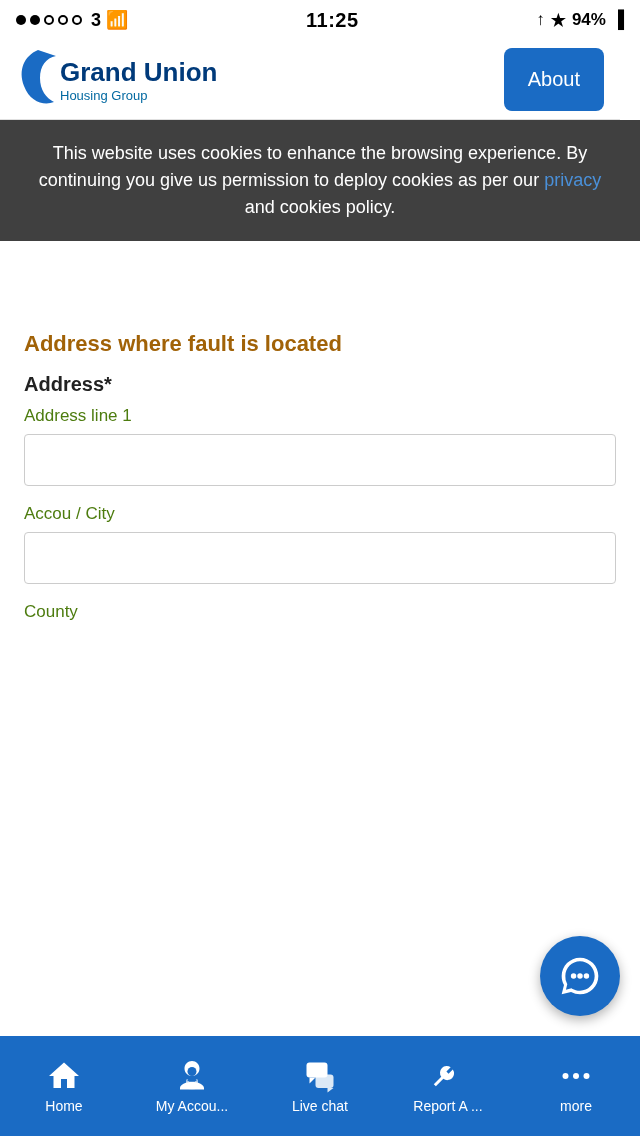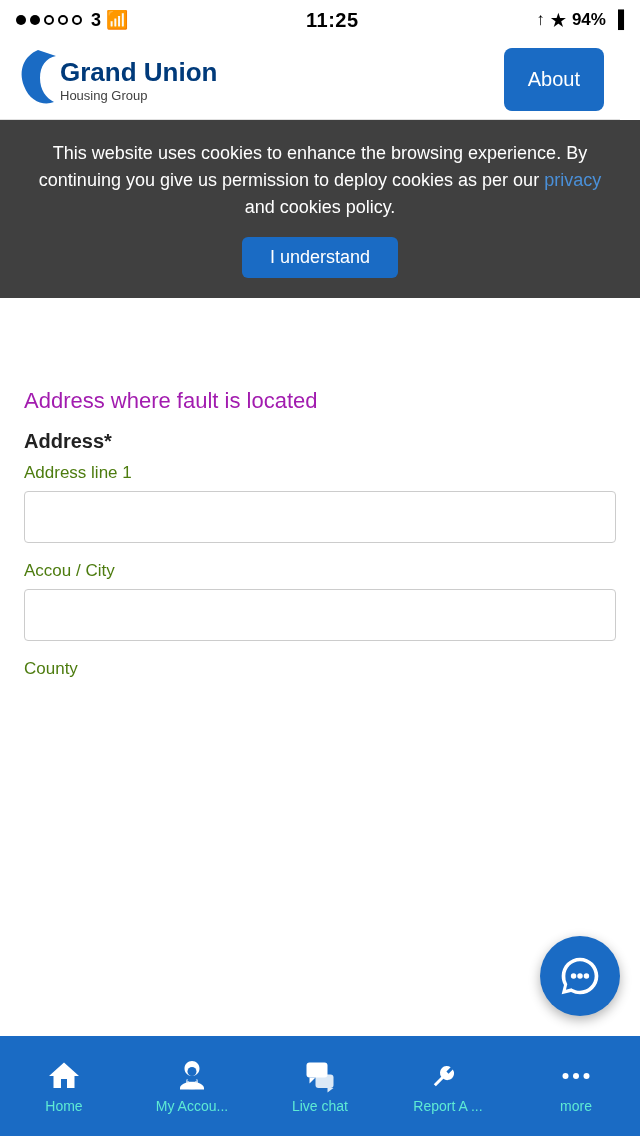--- a/index.html
+++ b/index.html
@@ -86,22 +86,22 @@
       border-radius: 4px;
       height: 52px;
       font-size: 17px;
       padding: 0 12px;
       background: #fff;
       color: #333;
       outline: none;
     }
     .section-title {
       font-size: 22px;
-      font-weight: 400;
-      color: #a21caf;
+      font-weight: 700;
+      color: #a16207;
       margin: 30px 0 16px 0;
     }
     .sub-label {
       font-size: 17px;
       color: #4d7c0f;
       margin-bottom: 8px;
     }
     .spacer { height: 20px; }
     .field-group { margin-bottom: 18px; }
 
@@ -132,21 +132,21 @@
       height: 100px;
       background: #1a6bc4;
       display: flex;
       align-items: center;
       justify-content: space-around;
     }
     .nav-item {
       display: flex;
       flex-direction: column;
       align-items: center;
-      color: #5eead4;
+      color: #ffffff;
       font-size: 14px;
       gap: 4px;
       cursor: pointer;
       width: 20%;
     }
     .nav-item svg { width: 36px; height: 36px; fill: #fff; }
     .nav-item span { font-size: 14px; white-space: nowrap; }
 
     
     .logo-svg { width: 44px; height: 64px; }
@@ -175,33 +175,30 @@
   </div>
 </div>
 
 <div class="header">
   <div class="logo-container">
     <svg class="logo-svg" viewBox="0 0 44 64" xmlns="http://www.w3.org/2000/svg">
       <path d="M22 2 C8 8, 2 22, 8 38 C14 54, 28 58, 38 54 C30 50, 24 42, 24 30 C24 18, 30 10, 40 8 Z" fill="#1a6bc4"></path>
     </svg>
     <div>
       <span style="font-size:26px;font-weight:700;color:#003a7a;display:block;">Grand Union</span>
-      <span style="font-size:13px;color:#404040;display:block;">Housing Group</span>
+      <span style="font-size:13px;color:#0369a1;display:block;">Housing Group</span>
     </div>
   </div>
   <button class="about-btn">About</button>
 </div>
 
 <div class="cookie-banner">
   <p>
     <span>This website uses cookies to enhance the browsing experience. By continuing you give us permission to deploy cookies as per our </span><a href="#">privacy</a><span> and cookies policy.</span>
   </p>
-  <div style="margin-top: 12px;">
-    <button class="understand-btn">I understand</button>
-  </div>
 </div>
 
 <div class="form-area">
 
   <div class="spacer"></div>
   <div class="spacer"></div>
 
   <div class="section-title">Address where fault is located</div>
 
   <div class="field-group">

